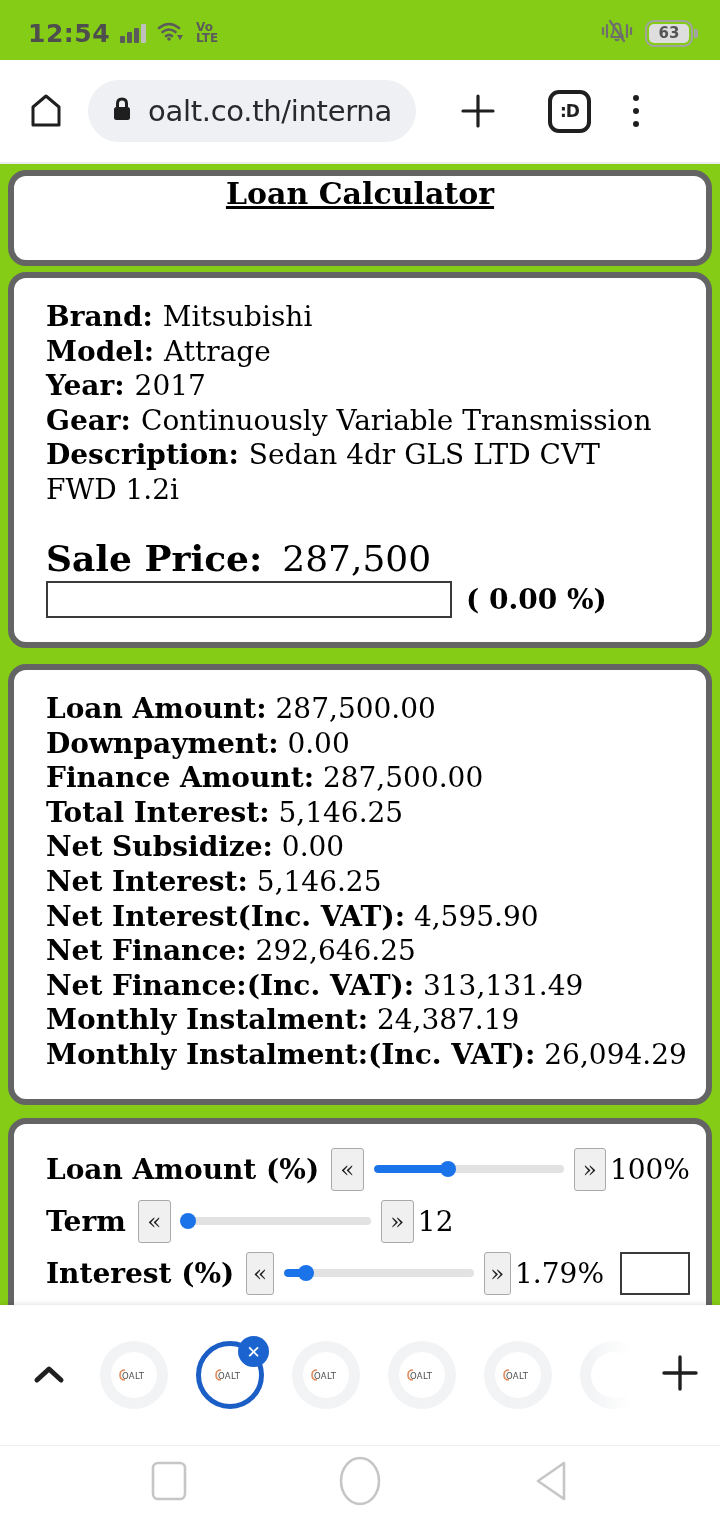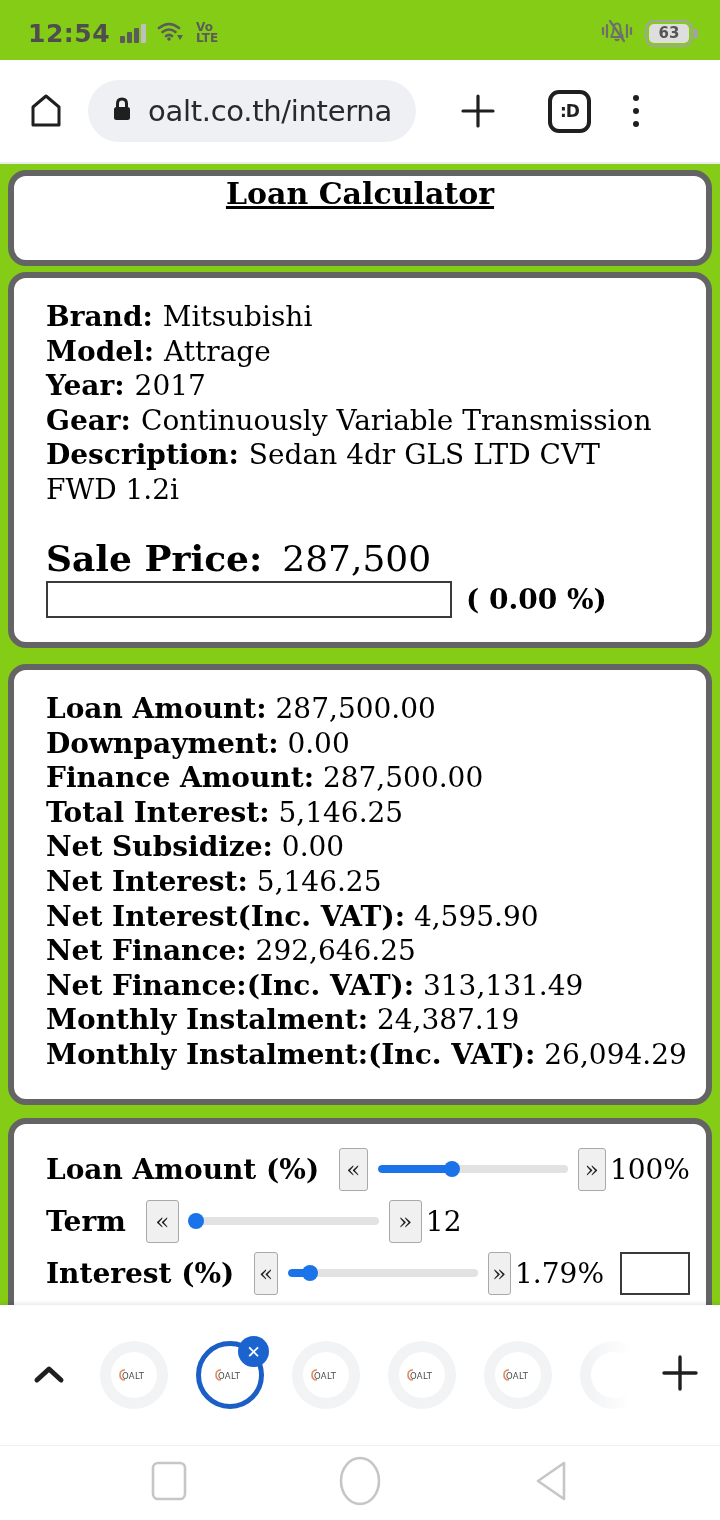--- a/index.html
+++ b/index.html
@@ -58,21 +58,21 @@
   .dp-input { width:406px; height:37px; border:2px solid #3a3a3a; border-radius:0;
               font-family:"DejaVu Serif", serif; font-size:24px; padding:0 8px; background:#fff; }
   .dp-pct { font-size:28px; font-weight:700; margin-left:14px; white-space:nowrap; }
 
   .box-summary { margin-top:16px; padding:22px 16px 26px 32px; }
   .sum-line { font-size:28px; line-height:34.6px; white-space:nowrap; }
   .sum-line b { font-weight:700; }
 
   .box-controls { margin-top:13px; padding:24px 16px 30px 32px; height:250px; }
   .ctrl-row { display:flex; align-items:center; margin-bottom:9px; white-space:nowrap; }
-  .ctrl-label { font-size:28px; font-weight:700; margin-right:20px; }
+  .ctrl-label { font-size:28px; font-weight:700; margin-right:12px; }
   .step-btn { width:33px; height:43px; background:#f0f0f0; border:1px solid #a9a9a9;
               border-radius:3px; font-family:"DejaVu Serif", serif; font-size:23px;
               color:#222; display:flex; align-items:center; justify-content:center; }
   .slider { position:relative; width:190px; height:20px; margin:0 10px; flex:none; }
   .track { position:absolute; top:6px; left:0; right:0; height:8px; background:#e2e2e2;
            border-radius:4px; overflow:hidden; }
   .fill { display:block; height:100%; background:#1a73e8; border-radius:4px; }
   .thumb { position:absolute; top:2px; width:16px; height:16px; margin-left:-8px;
            background:#1a73e8; border-radius:50%; }
   .ctrl-value { font-size:28px; margin-left:4px; }

